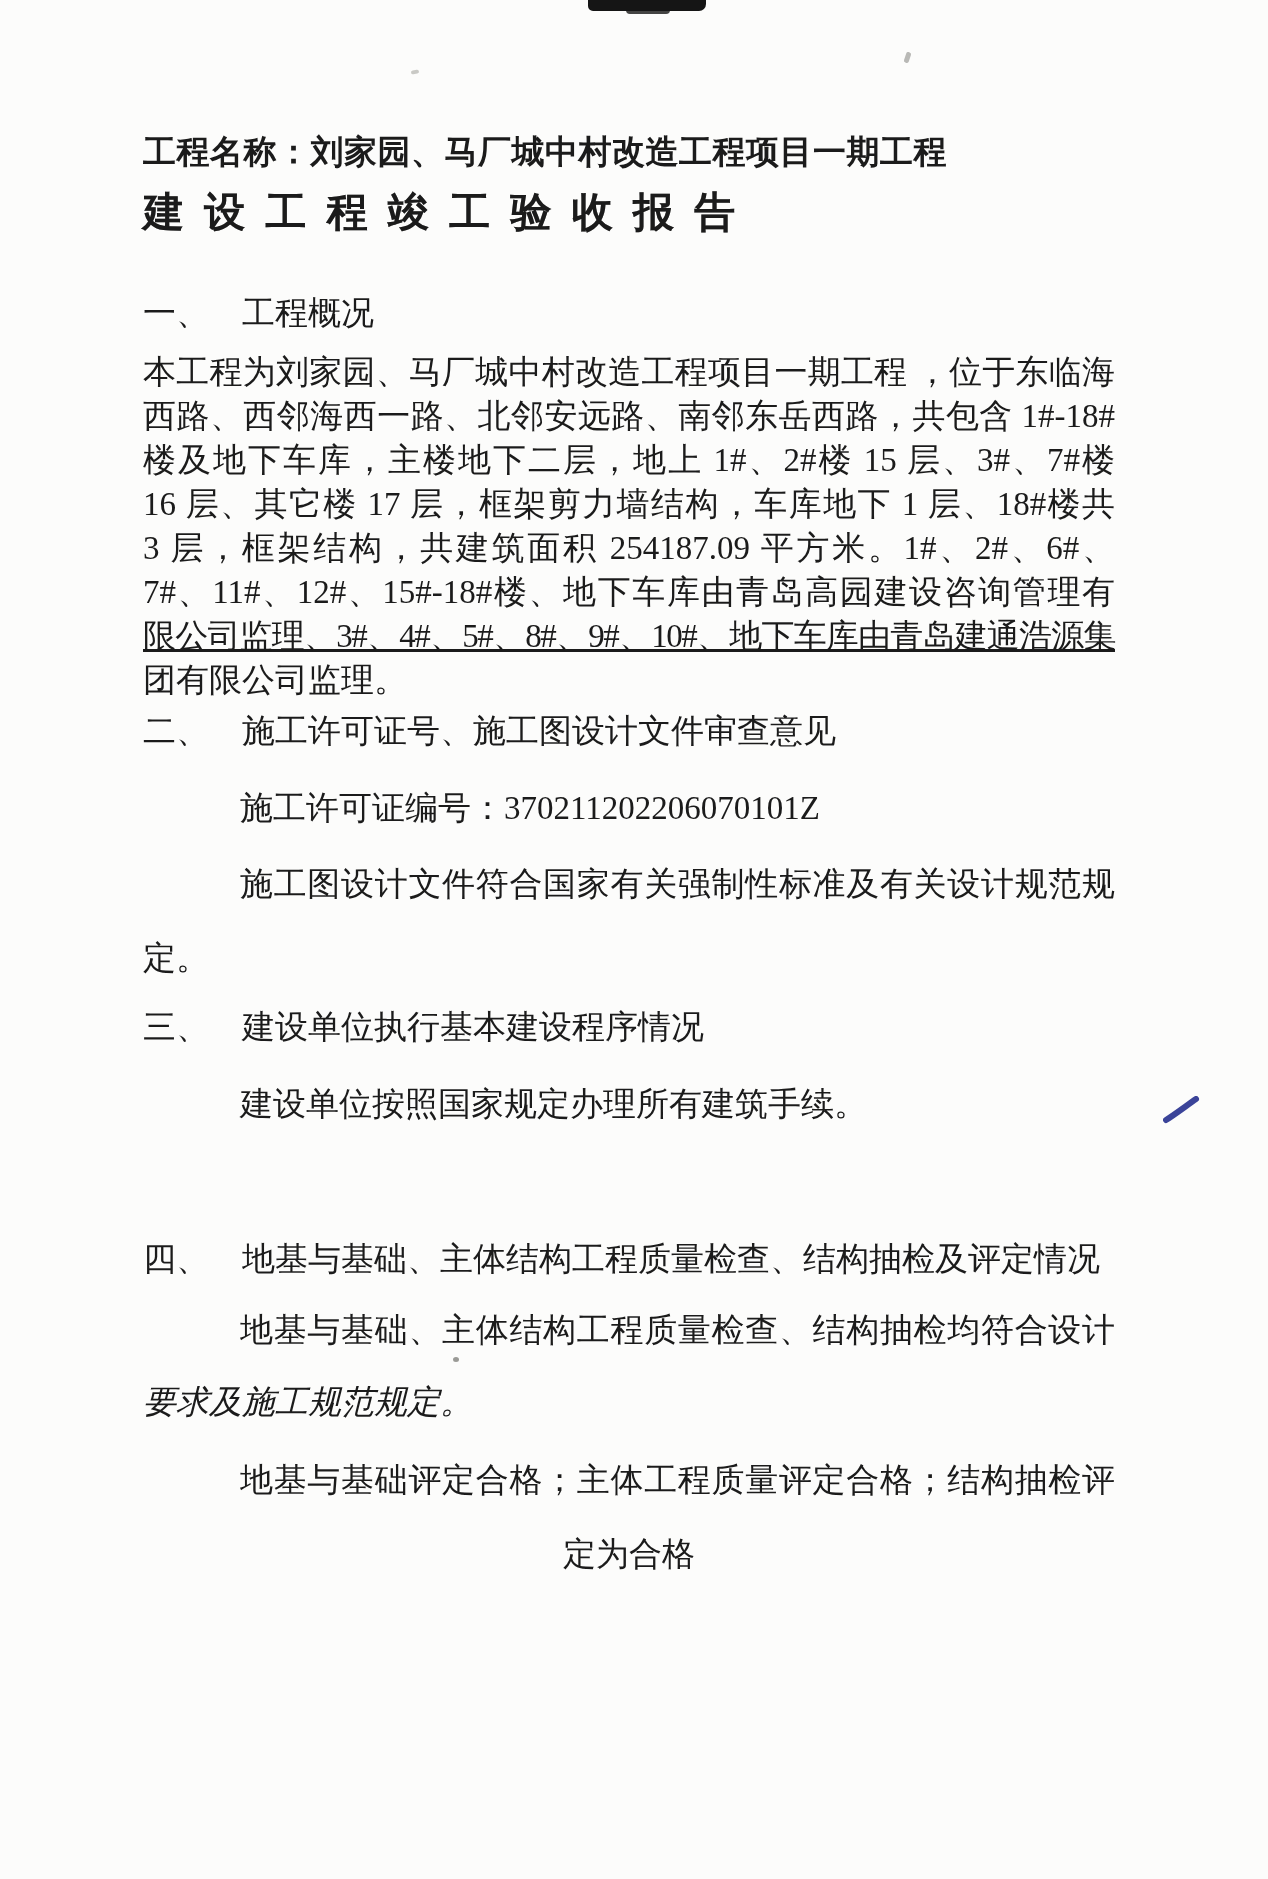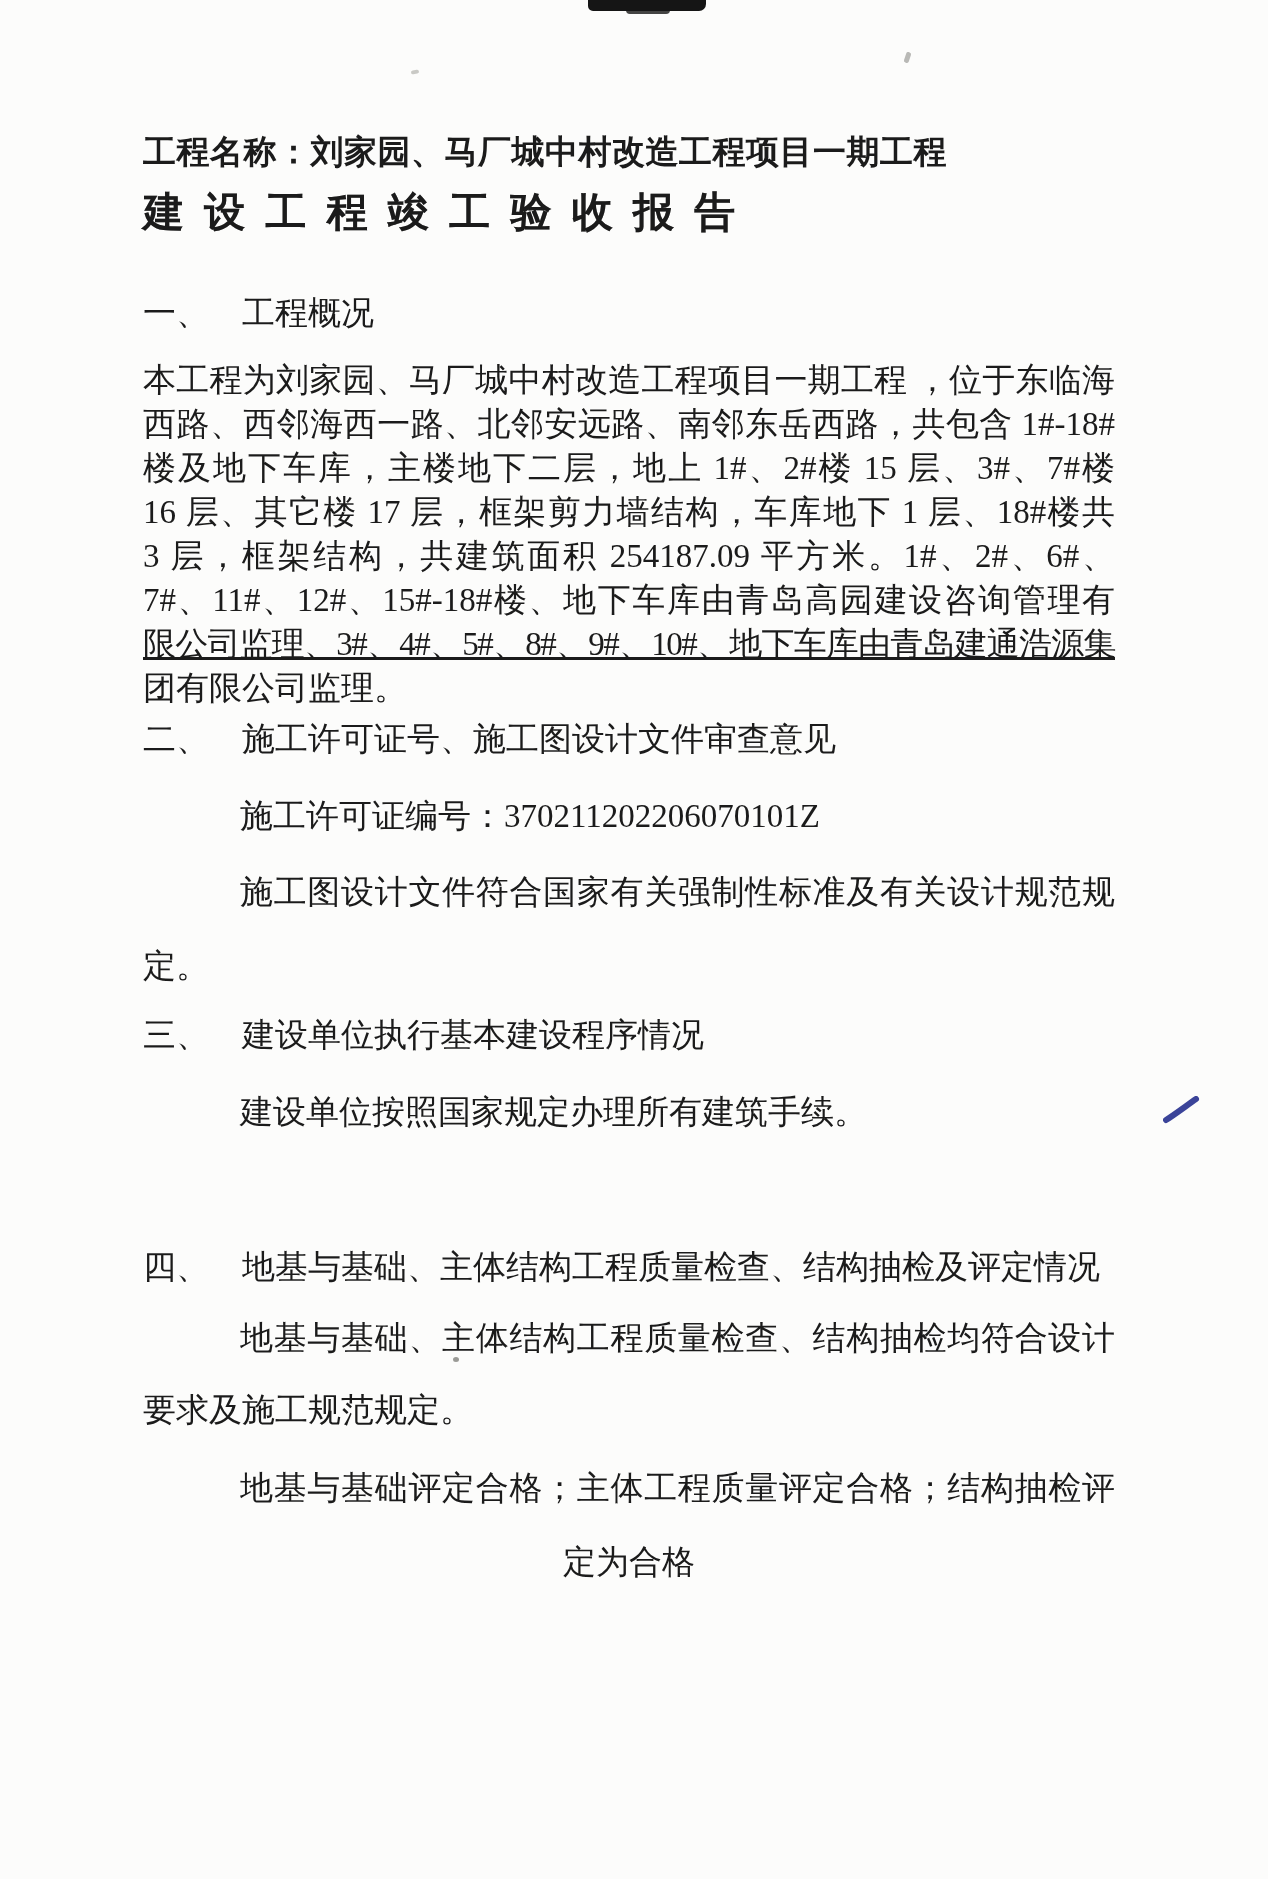--- a/index.html
+++ b/index.html
@@ -42,30 +42,30 @@
   .para .line{white-space:normal;}
   .fill{
     text-align:justify;
     -moz-text-align-last:justify;
     text-align-last:justify;
     white-space:normal !important;
   }
   .indent{padding-left:97px;}
   .tight{letter-spacing:-1.4px;text-decoration:underline;}
   .mt-sec1{margin-top:50px;}
-  .mt-para1{margin-top:22px;}
+  .mt-para1{margin-top:14px;}
   .mt-sec2{margin-top:6px;}
   .mt-permit{margin-top:32px;}
   .mt-review1{margin-top:32px;}
   .mt-review2{margin-top:30px;}
   .mt-sec3{margin-top:24px;}
   .mt-proc{margin-top:32px;}
   .mt-sec4{margin-top:110px;}
   .mt-found1{margin-top:26px;}
-  .mt-found2{margin-top:28px;}
+  .mt-found2{margin-top:28px;font-style:italic;}
   .mt-eval1{margin-top:34px;}
   .mt-eval2{margin-top:30px;text-align:center;}
   .top-smudge{
     position:absolute;left:588px;top:0;
     width:118px;height:11px;
     background:var(--smudge,#151515);
     border-radius:0 0 7px 5px;
   }
   .top-smudge::after{
     content:"";position:absolute;left:38px;top:10px;

